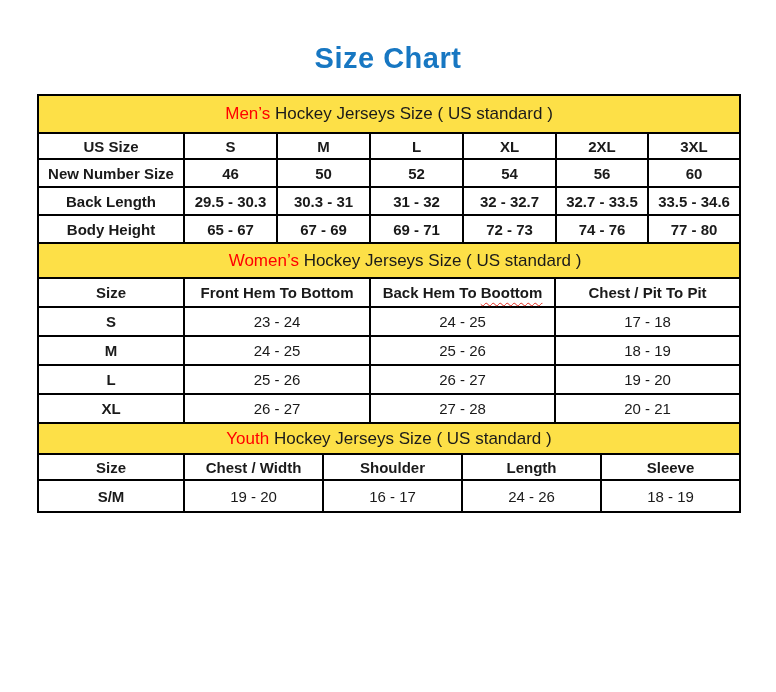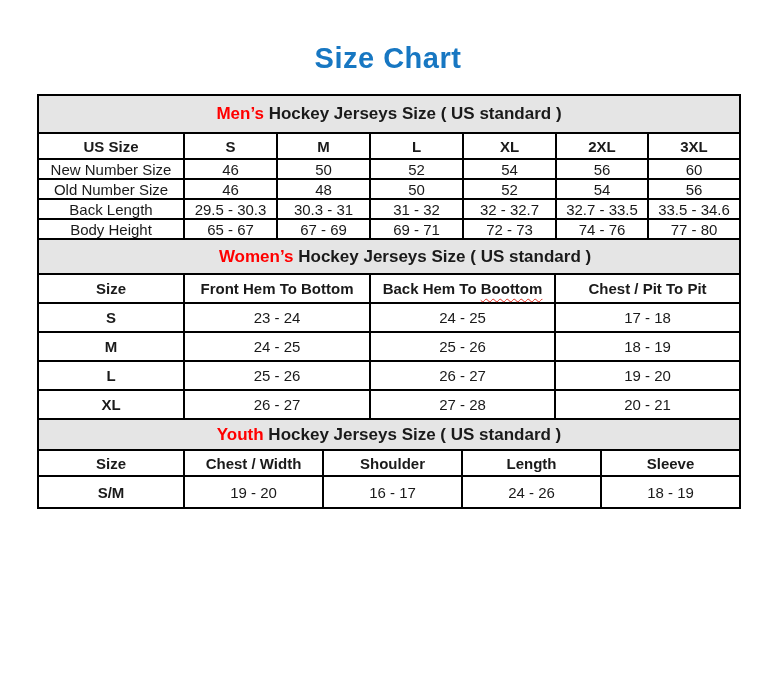--- a/index.html
+++ b/index.html
@@ -34,37 +34,37 @@
 
   td {
     border: 2px solid #000;
     text-align: center;
     vertical-align: middle;
     padding: 0 2px;
   }
 
   
   tr.band td {
-    background: #e5e5e5;
-    font-weight: bold;
+    background: #fde047;
+    font-weight: normal;
     font-size: 17px;
     height: 38px;
   }
   .hl { color: #ff0000; }
 
   
   tr.hdr td { font-weight: bold; font-size: 15px; border-radius: 9px; }
 
   
   tr.data td { font-size: 15px; }
   .blabel { font-weight: bold; }
 
   
   .mens tr.hdr td  { height: 26px; }
-  .mens tr.data td { height: 20px; }
+  .mens tr.data td { height: 28px; font-weight: bold; }
   
   .womens tr.band td { height: 35px; padding-left: 34px; }
   .womens tr.hdr td  { height: 29px; }
   .womens tr.data td { height: 29px; }
   
   .youth tr.band td { height: 31px; }
   .youth tr.hdr td  { height: 26px; }
   .youth tr.data td { height: 32px; border-radius: 9px; }
 
   
@@ -114,29 +114,20 @@
       <tr class="data">
         <td>New Number Size</td>
         <td>46</td>
         <td>50</td>
         <td>52</td>
         <td>54</td>
         <td>56</td>
         <td>60</td>
       </tr>
       <tr class="data">
-        <td>Old Number Size</td>
-        <td>46</td>
-        <td>48</td>
-        <td>50</td>
-        <td>52</td>
-        <td>54</td>
-        <td>56</td>
-      </tr>
-      <tr class="data">
         <td>Back Length</td>
         <td>29.5 - 30.3</td>
         <td>30.3 - 31</td>
         <td>31 - 32</td>
         <td>32 - 32.7</td>
         <td>32.7 - 33.5</td>
         <td>33.5 - 34.6</td>
       </tr>
       <tr class="data">
         <td>Body Height</td>

